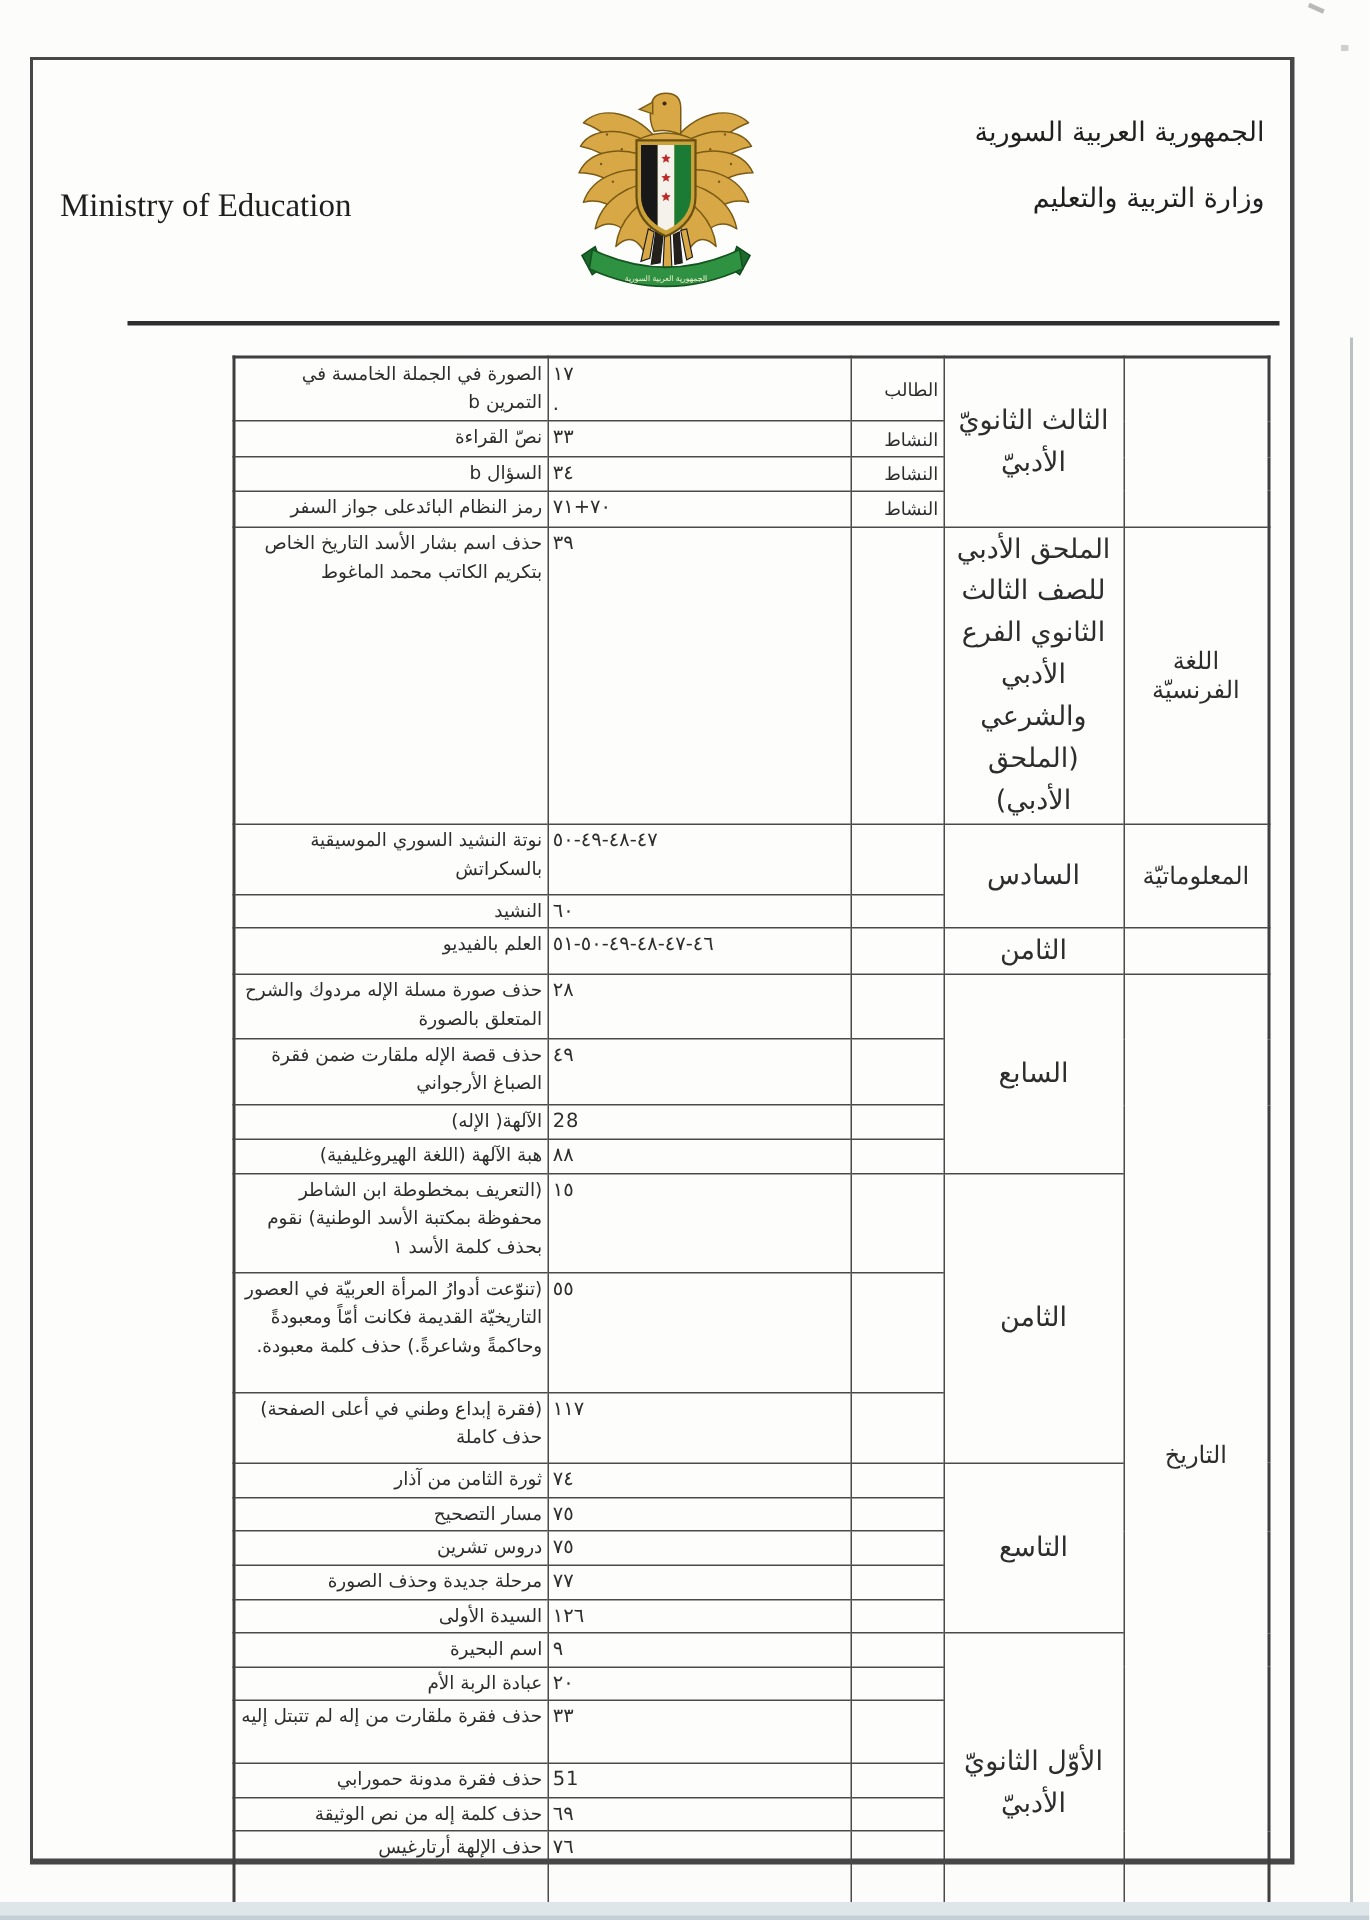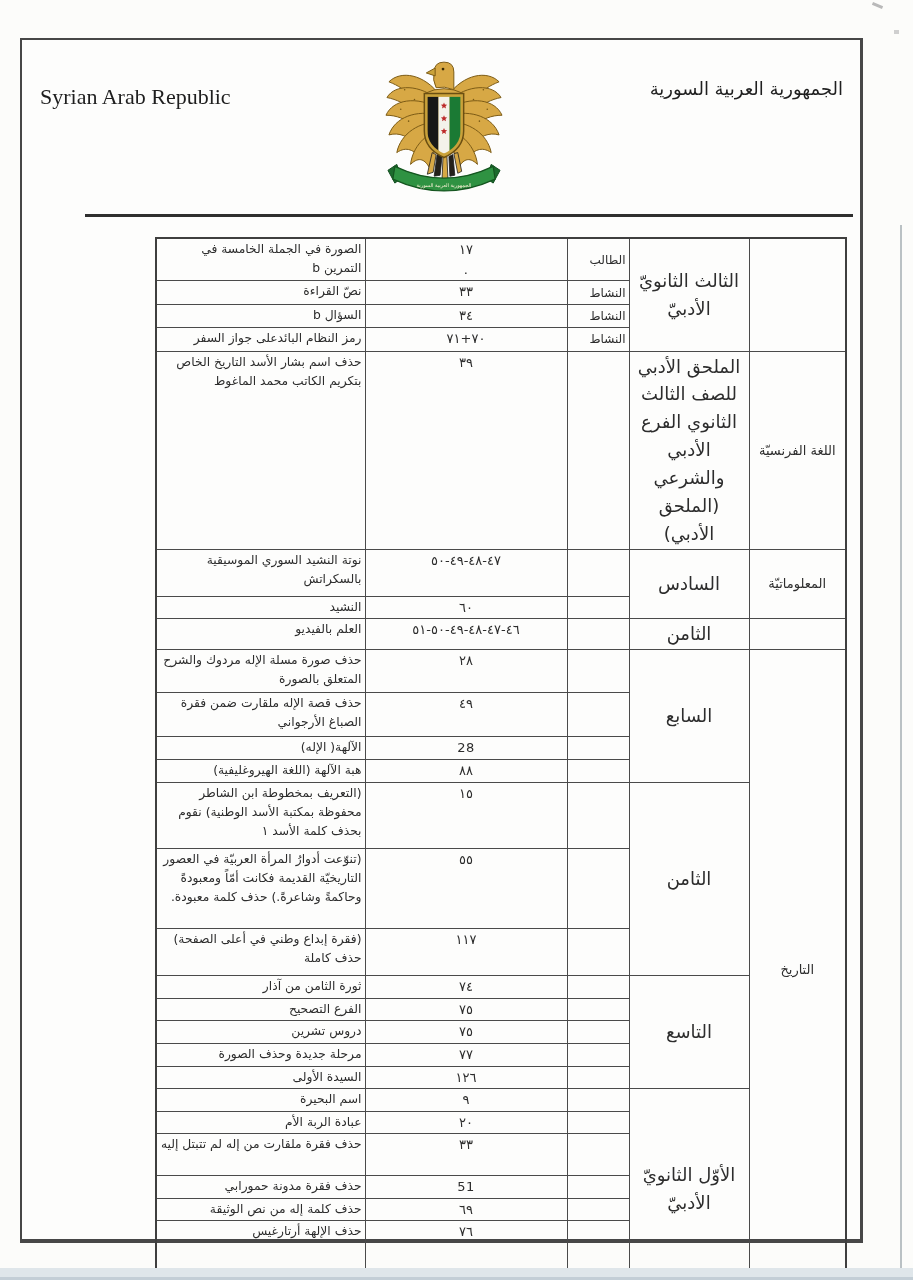--- a/index.html
+++ b/index.html
@@ -32,36 +32,37 @@
   
   table.doc{
     position:absolute;left:155px;top:237px;width:690px;
     border-collapse:collapse;table-layout:fixed;direction:rtl;
   }
   table.doc td{
     border:1px solid #4a4a4a;overflow:hidden;color:#2d2d2d;
     padding:1px 3px;box-sizing:border-box;
   }
   table.doc{border:2px solid #3f3f3f;}
-  td.c-subject{font-size:13px;text-align:center;vertical-align:middle;}
+  td.c-subject{font-size:16px;text-align:center;vertical-align:middle;}
   td.c-grade{font-size:18px;text-align:center;vertical-align:middle;line-height:1.55;padding:2px 4px;}
   td.c-book{font-size:12px;text-align:right;vertical-align:middle;}
-  td.c-num{font-size:13px;text-align:center;vertical-align:top;direction:ltr;padding-top:3px;letter-spacing:.5px;line-height:1.5;}
+  td.c-num{font-size:13px;text-align:left;vertical-align:top;direction:ltr;padding-top:3px;letter-spacing:.5px;line-height:1.5;}
   td.c-desc{font-size:12.3px;text-align:right;vertical-align:top;line-height:1.55;padding:2px 5px;}
   tr.vtop td{vertical-align:top;}
 </style>
 </head>
 <body>
 
 <div class="page">
 
   <div class="frame"></div>
 
-  <div class="hdr-en l1">Syrian Arab Republic</div>
+  <div class="hdr-en l2">Ministry of Education</div>
   <div class="hdr-ar l1">الجمهورية العربية السورية</div>
+  <div class="hdr-ar l2">وزارة التربية والتعليم</div>
 
   <svg class="emblem" viewBox="0 0 120 140" aria-hidden="true">
     <g fill="#d7a845" stroke="#7a5a14" stroke-width="1" stroke-linejoin="round">
 
       <path d="M56,36 C40,14 16,10 4,22 C14,26 20,30 26,38 Z"></path>
       <path d="M56,42 C36,24 10,24 2,38 C12,40 20,44 27,51 Z"></path>
       <path d="M55,49 C32,36 8,40 1,56 C12,56 21,60 28,66 Z"></path>
       <path d="M55,56 C32,50 10,58 4,76 C15,73 23,78 30,84 Z"></path>
       <path d="M56,63 C36,62 16,74 12,94 C22,87 30,92 35,99 Z"></path>
       <path d="M57,70 C42,74 28,88 26,106 C35,97 41,102 45,109 Z"></path>
@@ -258,21 +259,21 @@
           <td class="c-num">
             <div>٧٤</div>
           </td>
           <td class="c-desc">ثورة الثامن من آذار</td>
         </tr>
         <tr style="height: 22px;">
           <td class="c-book"></td>
           <td class="c-num">
             <div>٧٥</div>
           </td>
-          <td class="c-desc">الفرع التصحيح</td>
+          <td class="c-desc">مسار التصحيح</td>
         </tr>
         <tr style="height: 23px;">
           <td class="c-book"></td>
           <td class="c-num">
             <div>٧٥</div>
           </td>
           <td class="c-desc">دروس تشرين</td>
         </tr>
         <tr style="height: 22px;">
           <td class="c-book"></td>

